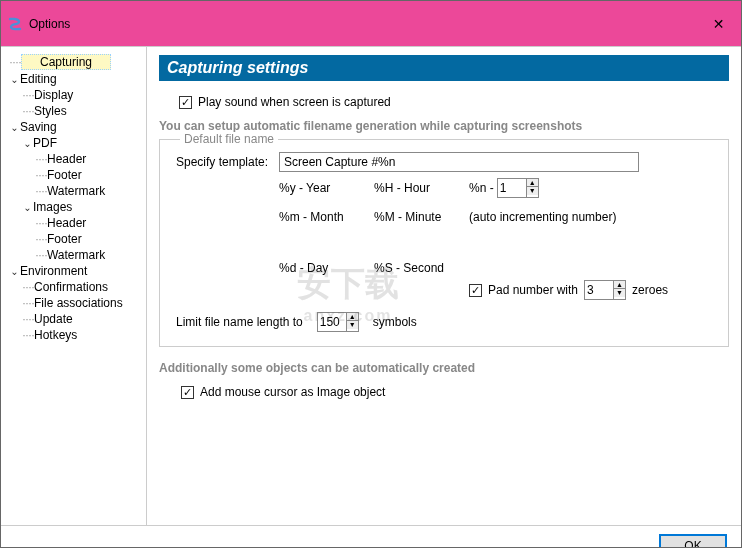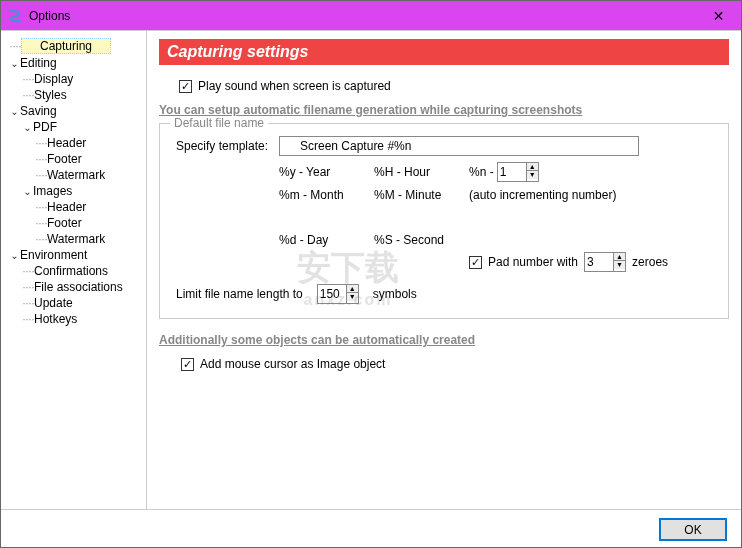--- a/index.html
+++ b/index.html
@@ -1,54 +1,54 @@
 <!DOCTYPE html>
 <html><head>
 <meta charset="utf-8">
 <style>
 * { box-sizing: border-box; margin: 0; padding: 0; }
 body { font-family: "Segoe UI", Tahoma, sans-serif; font-size: 12px; background: #fff; width: 742px; height: 548px; border: 1px solid #666; overflow: hidden; }
 
-.titlebar { height: 30px; background: #d946ef; border-bottom: 1px solid #ccc; display: flex; align-items: center; padding: 0 0 0 6px; }
+.titlebar { height: 46px; background: #ec4899; border-bottom: 1px solid #ccc; display: flex; align-items: center; padding: 0 0 0 6px; }
 .titlebar .logo { width: 16px; height: 16px; margin-right: 6px; display: inline-flex; align-items: center; justify-content: center; }
 .titlebar .title { flex: 1; font-size: 12px; }
 .titlebar .close { width: 45px; height: 30px; display: flex; align-items: center; justify-content: center; font-size: 14px; cursor: pointer; }
 
 .body { display: flex; height: 478px; }
 
 .tree { width: 146px; border-right: 1px solid #ccc; padding: 6px 0 0 8px; overflow-y: auto; }
 .tree-item { padding: 1px 4px 1px 0; white-space: nowrap; display: flex; align-items: center; cursor: pointer; }
 .tree-item .chev { width: 11px; display: inline-block; text-align: center; font-size: 10px; color: #333; }
 .tree-item .dots { color: #999; letter-spacing: -1px; }
 .tree-item .label { }
 .tree-item.selected .label { background: #fef9c3; border: 1px dotted #99d1ff; padding: 0 18px; }
 .tree-indent1 { padding-left: 13px; }
 .tree-indent2 { padding-left: 26px; }
 
 .content { flex: 1; padding: 8px 12px 0 12px; overflow: hidden; position: relative; }
 
-.header-band { background: #ef4444; color: #fff; font-size: 16px; font-style: italic; font-weight: bold; padding: 4px 8px; }
+.header-band { background: #0369a1; color: #fff; font-size: 16px; font-style: italic; font-weight: bold; padding: 4px 8px; }
 
 .check-row { margin: 14px 0 10px 20px; display: flex; align-items: center; gap: 6px; }
 .check { width: 13px; height: 13px; border: 1px solid #333; display: inline-flex; align-items: center; justify-content: center; background: #fff; cursor: pointer; }
 .check.checked::after { content: "✓"; font-size: 11px; line-height: 1; color: #000; }
 
-.section-label { color: #888; font-weight: bold; margin: 6px 0 4px 0; text-decoration: underline; }
+.section-label { color: #888; font-weight: bold; margin: 6px 0 4px 0; }
 
 .fieldset { border: 1px solid #ccc; margin: 6px 0 14px 0; padding: 12px 10px 14px 16px; position: relative; }
-.fieldset-legend { position: absolute; top: -8px; left: 10px; background: #fff; padding: 0 4px; color: #888; }
+.fieldset-legend { position: absolute; top: -8px; left: 20px; background: #fff; padding: 0 4px; color: #888; }
 
 .row { display: flex; align-items: center; gap: 8px; margin-bottom: 6px; }
 .row label { min-width: 95px; }
-.text-input { border: 1px solid #888; padding: 2px 20px; font-family: inherit; font-size: 12px; }
+.text-input { border: 1px solid #888; padding: 2px 4px; font-family: inherit; font-size: 12px; }
 .template-input { width: 360px; }
 
 .hint { color: #999; margin-left: 103px; margin-bottom: 10px; line-height: 1.35; }
 
-.codes-grid { margin-left: 103px; display: grid; grid-template-columns: 95px 95px 200px; row-gap: 6px; align-items: center; font-size: 12px; }
+.codes-grid { margin-left: 103px; display: grid; grid-template-columns: 95px 95px 200px; row-gap: 12px; align-items: center; font-size: 12px; }
 .codes-grid .pct { }
 
 .num-n { display: inline-flex; align-items: center; gap: 3px; }
 .spin { width: 42px; border: 1px solid #888; display: inline-flex; align-items: stretch; }
 .spin input { width: 28px; border: none; padding: 2px 2px; font-family: inherit; font-size: 12px; }
 .spin .arrows { width: 14px; display: flex; flex-direction: column; border-left: 1px solid #888; }
 .spin .arrows div { height: 8px; font-size: 7px; line-height: 8px; text-align: center; background: #eee; cursor: pointer; }
 .spin .arrows div:first-child { border-bottom: 1px solid #888; }
 
 .pad-row { display: inline-flex; align-items: center; gap: 6px; margin-top: 44px; }

